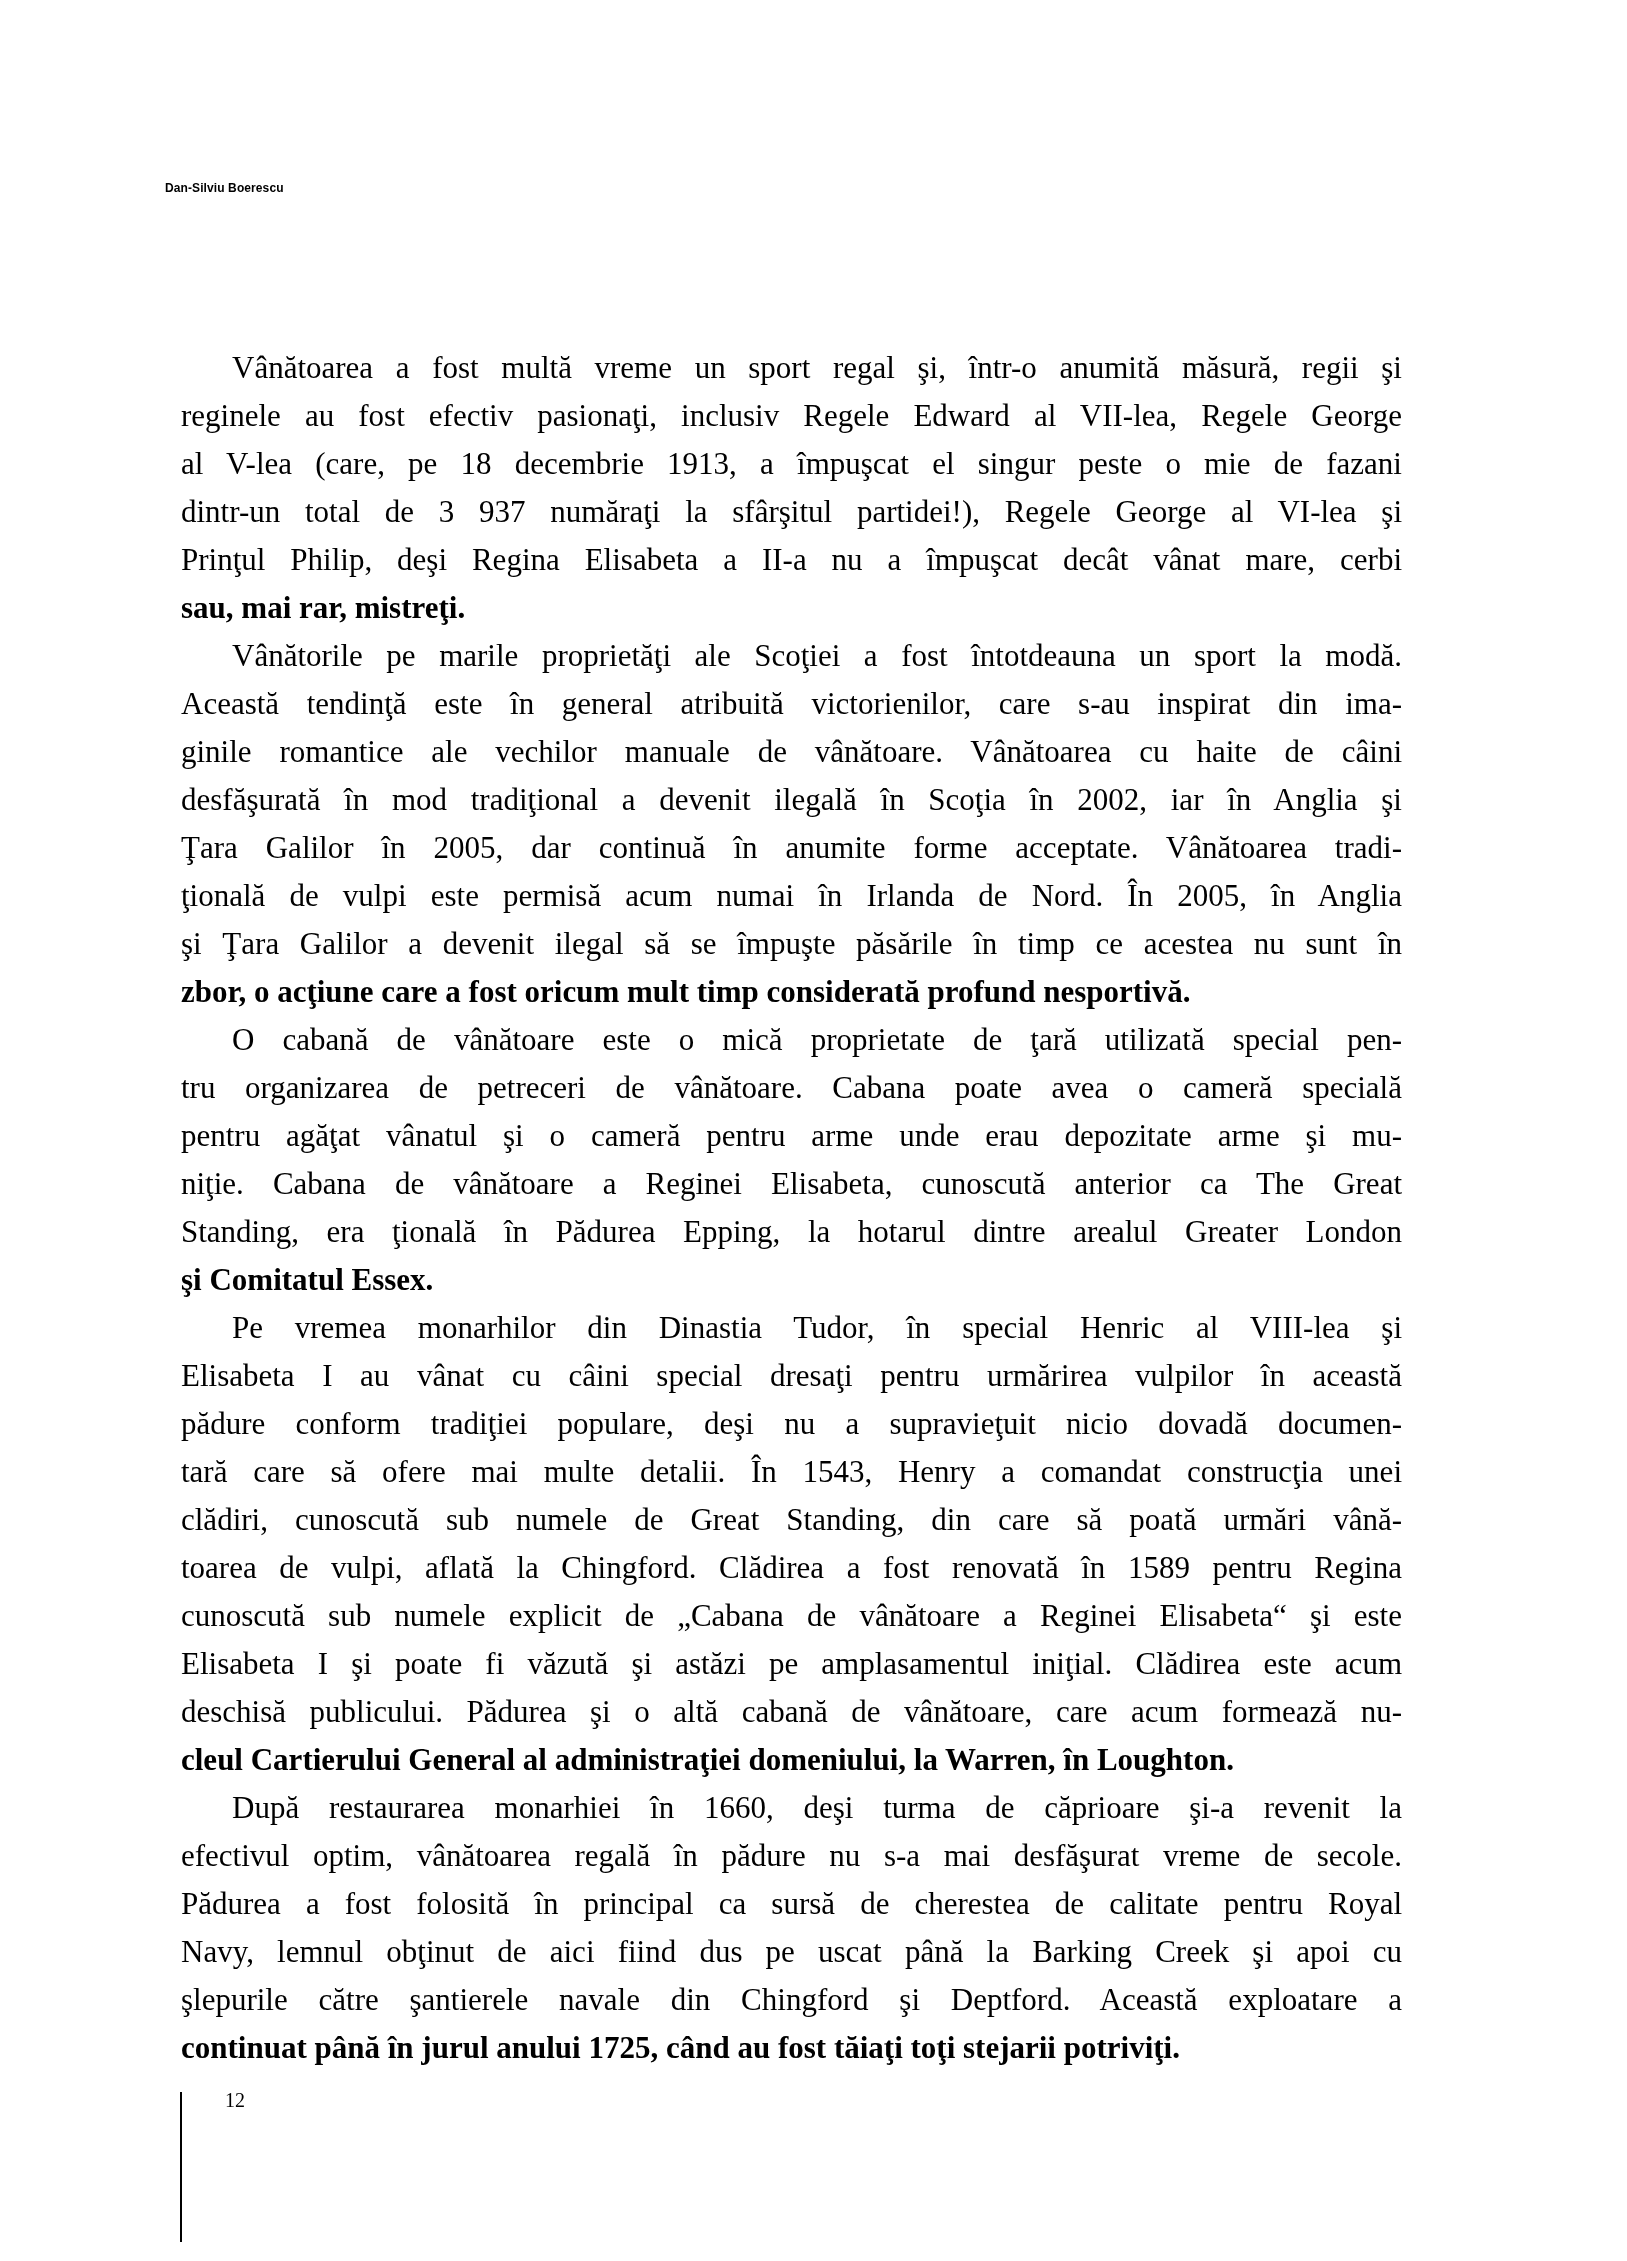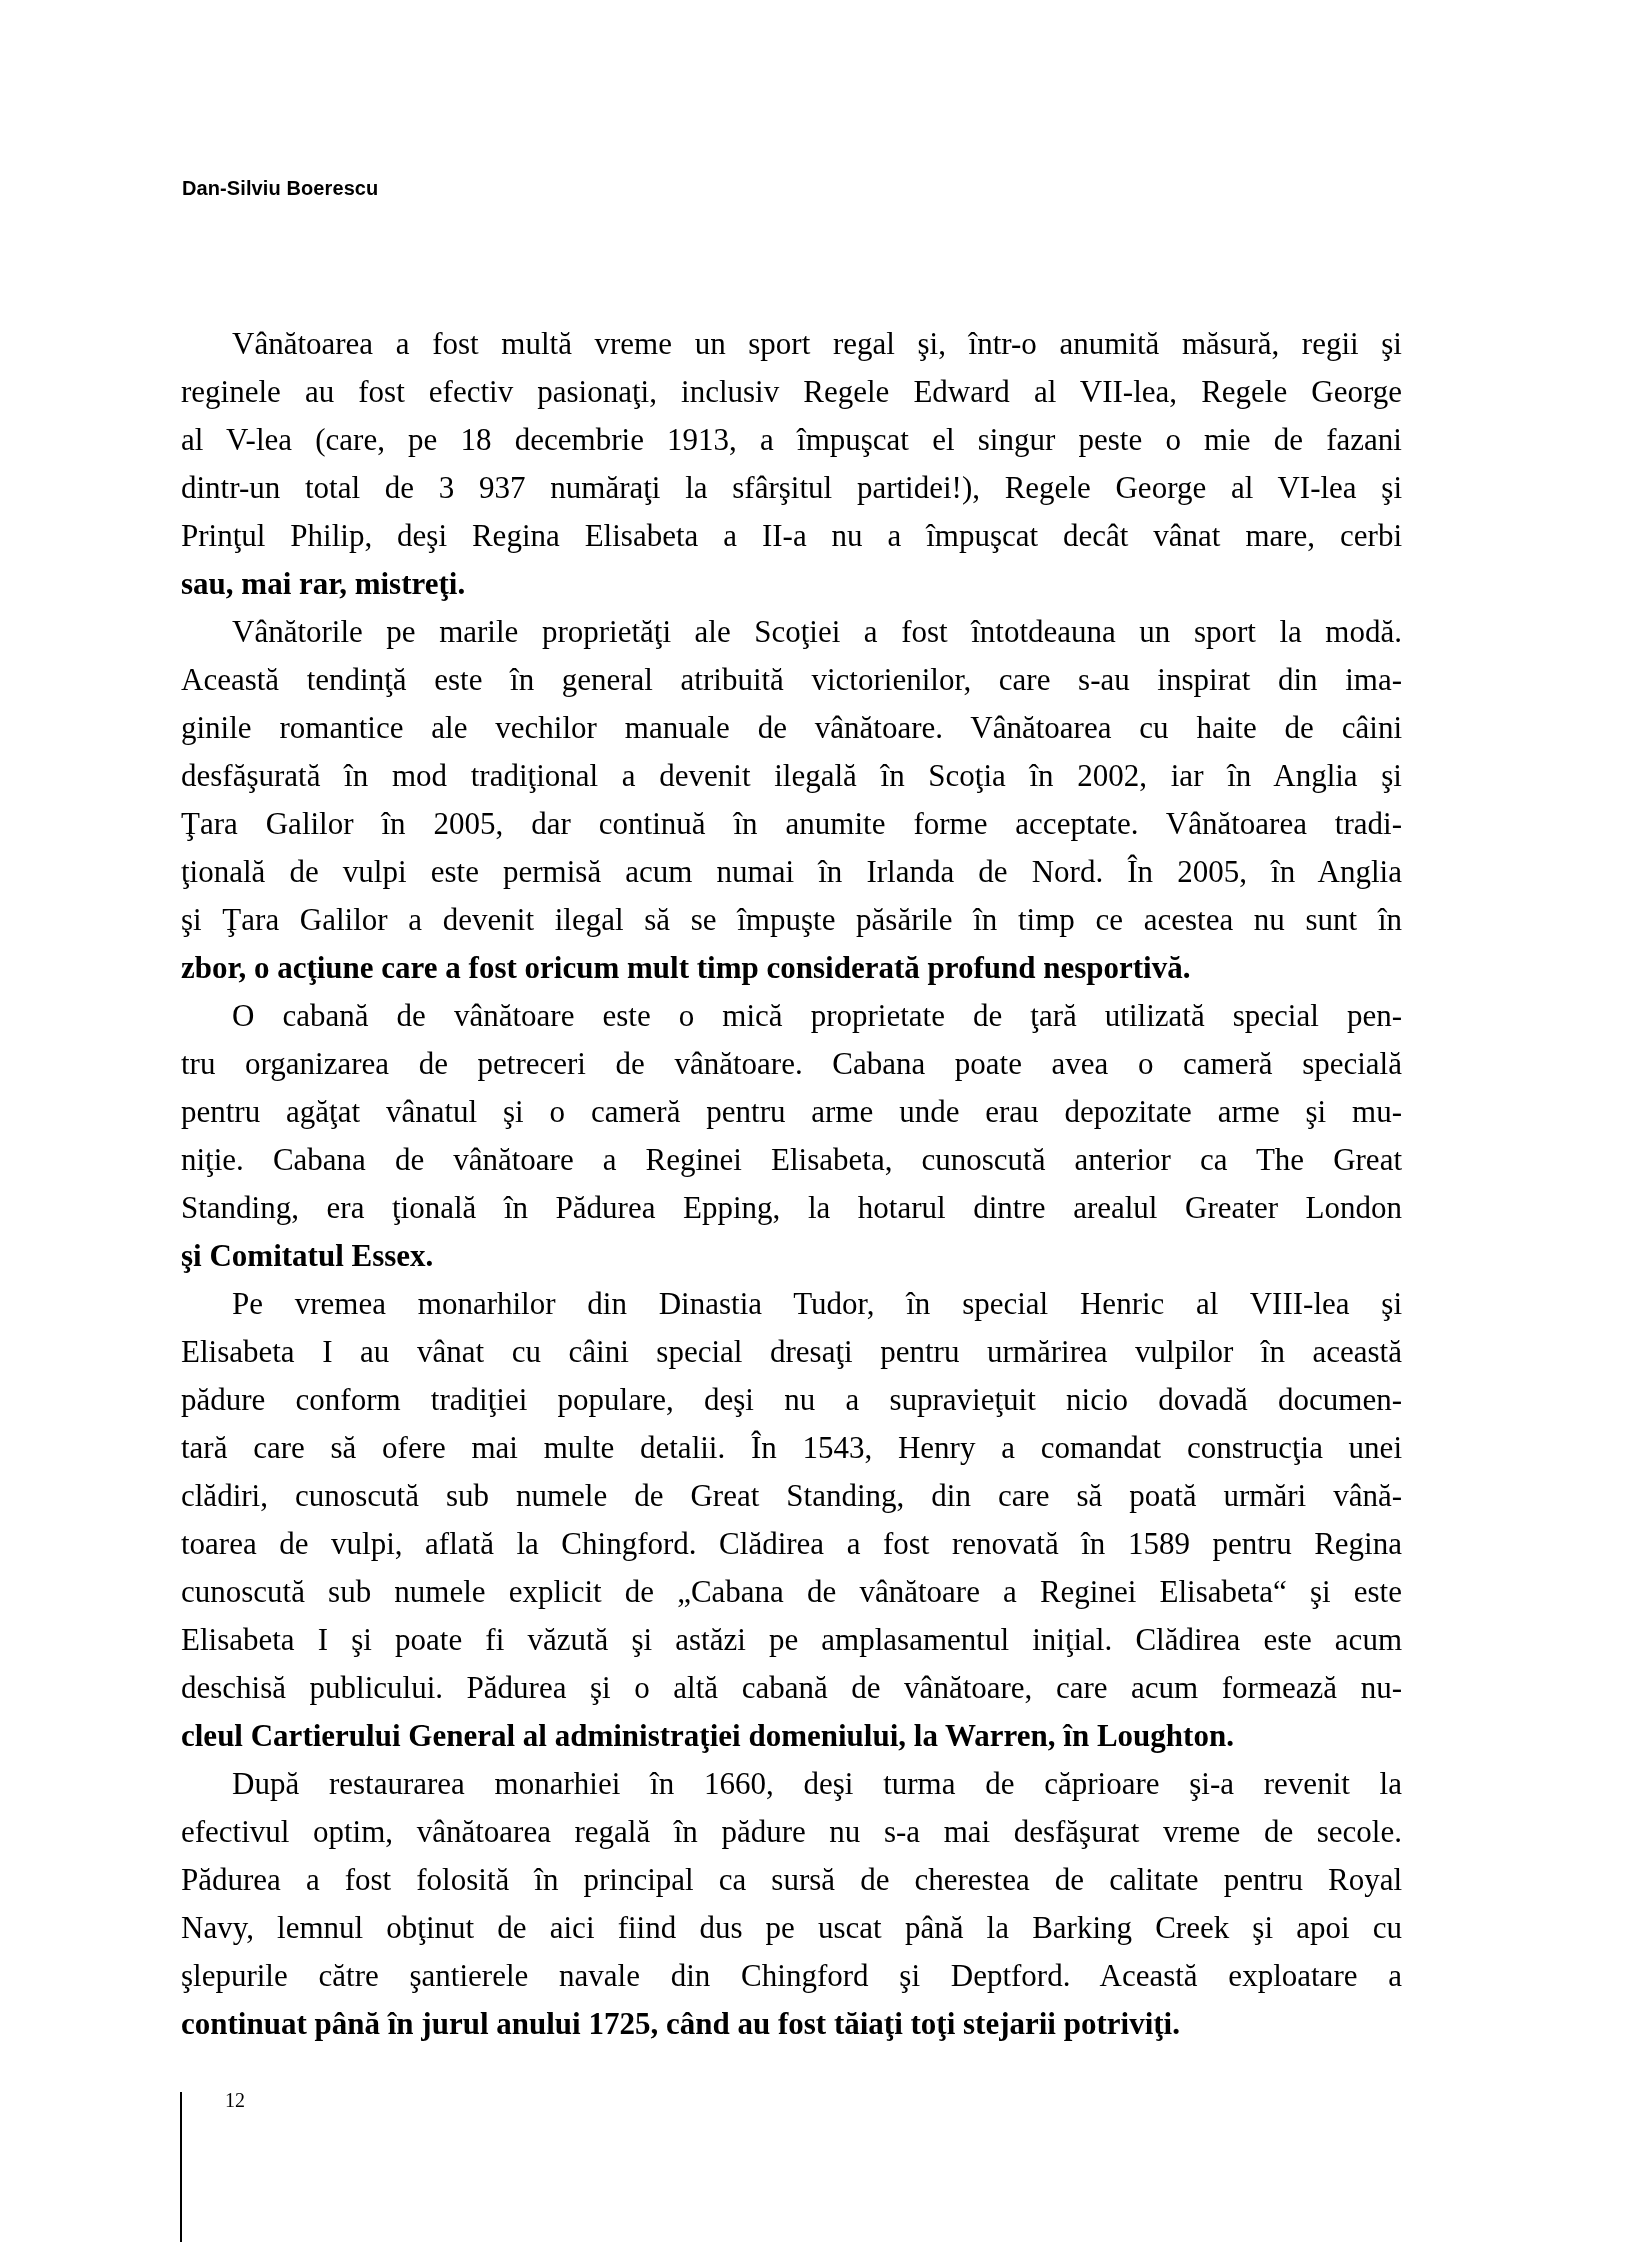--- a/index.html
+++ b/index.html
@@ -9,25 +9,25 @@
   }
   body {
     width: 1628px;
     height: 2261px;
     position: relative;
     overflow: hidden;
     color: #000000;
   }
   .running-head {
     position: absolute;
-    left: 182px;
+    left: 165px;
     top: 178px;
     font-family: "Liberation Sans", "DejaVu Sans", sans-serif;
     font-weight: bold;
-    font-size: 20px;
+    font-size: 12px;
     letter-spacing: 0.1px;
     line-height: 21.4px;
     white-space: nowrap;
   }
   .body-text {
     position: absolute;
     left: 181px;
     top: 320px;
     width: 1221px;
     font-family: "Liberation Serif", "DejaVu Serif", serif;
@@ -52,20 +52,21 @@
   .line.last {
     text-align: left;
     text-align-last: left;
   }
   .line span.t {
     display: inline-block;
     width: 100%;
     text-align: justify;
     text-align-last: justify;
     white-space: normal;
+    margin-top: 24px;
   }
   .line.last span.t {
     text-align: left;
     text-align-last: left;
     font-weight: bold;
   }
   .footer-rule {
     position: absolute;
     left: 180px;
     top: 2092px;

